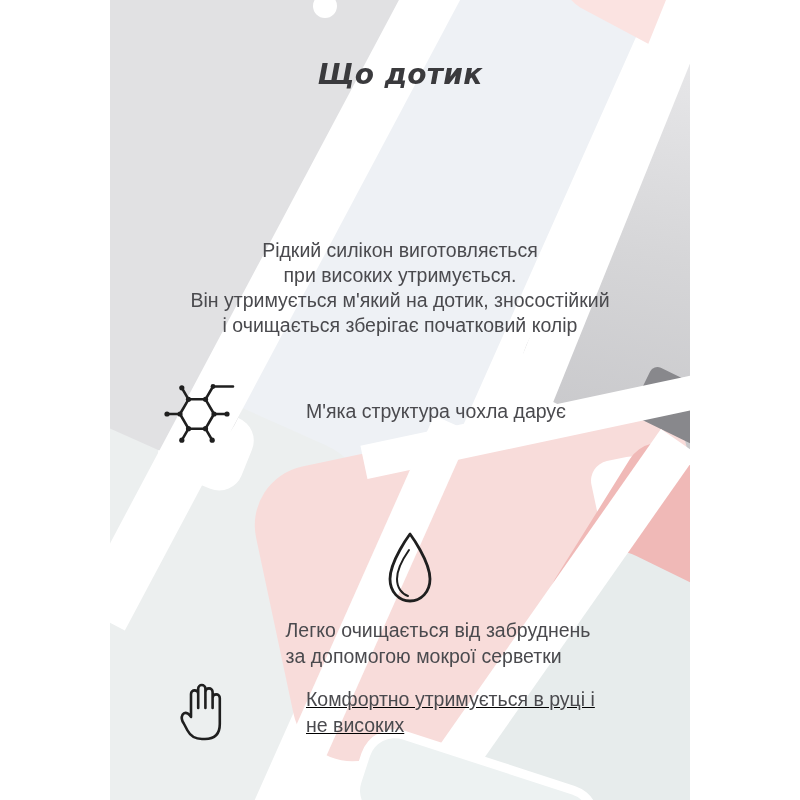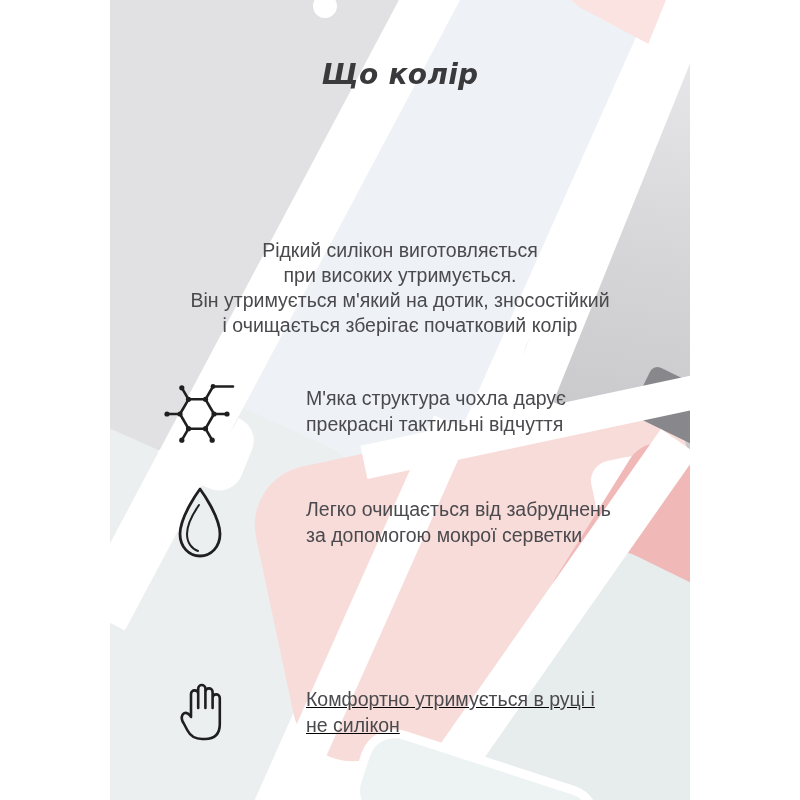--- a/index.html
+++ b/index.html
@@ -42,21 +42,21 @@
     font-family:"DejaVu Sans","Liberation Sans",sans-serif;
     font-weight:800;font-style:italic;font-size:28px;line-height:37px;
     color:#3a3a3d;letter-spacing:0.3px;
   }
   .intro{
     position:absolute;left:0;top:194px;width:800px;text-align:center;
     font-size:19.5px;line-height:25px;font-weight:500;color:#4a4a4e;margin-top:44px;
   }
   .feature{position:absolute;left:150px;width:520px;display:flex;align-items:center;}
   .f1{top:365px;height:92px;}
-  .f2{top:479px;height:86px;}
+  .f2{top:517px;height:86px;flex-direction:column;}
   .f3{top:672px;height:80px;text-decoration:underline;}
   .icon-box{width:100px;display:flex;align-items:center;justify-content:center;flex:0 0 100px;}
   .feature-text{margin-left:56px;font-size:19.5px;line-height:26px;font-weight:500;color:#4a4a4e;}
   svg{display:block;}
 </style>
 </head>
 <body>
 
 <div class="poster">
 
@@ -81,21 +81,21 @@
     <div class="stripe s2"></div>
     <div class="stripe s3"></div>
     <div class="stripe s4"></div>
     <div class="stripe s5"></div>
     <div class="shape case-corner-bottom"></div>
   </div>
 
   <div class="content">
 
     <div class="title">
-      <div>Що колір</div>
+      <div>Що дотик</div>
     </div>
 
     <div class="intro">
       <div>Рідкий силікон виготовляється</div>
       <div>при високих утримується.</div>
       <div>Він утримується м'який на дотик, зносостійкий</div>
       <div>і очищається зберігає початковий колір</div>
     </div>
 
     <div class="feature f1">
@@ -121,21 +121,20 @@
               <circle cx="20.8" cy="19.8" r="2.6"></circle>
             <circle cx="6" cy="46" r="2.6"></circle>
               <circle cx="20.8" cy="72.2" r="2.6"></circle>
             <circle cx="51.2" cy="72.2" r="2.6"></circle>
               <circle cx="52" cy="18.5" r="2.4"></circle>
           </g>
         </svg>
       </div>
       <div class="feature-text">
         <div>М'яка структура чохла дарує</div>
-        <div>прекрасні тактильні відчуття</div>
       </div>
     </div>
 
     <div class="feature f2">
       <div class="icon-box">
         <svg width="56" height="78" viewBox="0 0 56 78" fill="none">
           <g stroke="#1f1f1f" stroke-linecap="round" stroke-linejoin="round">
             <path stroke-width="2.8" d="M28 6 C28 6 8 33 8 51 C8 64 17 73 28 73 C39 73 48 64 48 51 C48 33 28 6 28 6 Z"></path>
             <path stroke-width="2" d="M27 22 C20 32 15 43 15 51 C15 60 20 66 26 68"></path>
           </g>
@@ -153,18 +152,18 @@
           <path stroke="#1f1f1f" stroke-width="2.6" stroke-linecap="round" stroke-linejoin="round" d="M20 38 L20 15 A3.6 3.6 0 0 1 27.2 15 L27.2 29
                L27.2 9.6 A3.6 3.6 0 0 1 34.4 9.6 L34.4 29
                L34.4 13 A3.6 3.6 0 0 1 41.6 13 L41.6 29
                L41.6 19 A3.6 3.6 0 0 1 48.8 19 L48.8 45
                Q48.8 60 34 60 L31 60 Q21 60 16.5 51.5 L12.8 44.5
                Q9.5 39.5 11.5 35.8 Q13.5 32.6 17 34.6 Q18.8 35.8 20 38 Z"></path>
         </svg>
       </div>
       <div class="feature-text">
         <div>Комфортно утримується в руці і</div>
-        <div>не силікон</div>
+        <div>не високих</div>
       </div>
     </div>
 
   </div>
 </div>
 
 </body></html>

